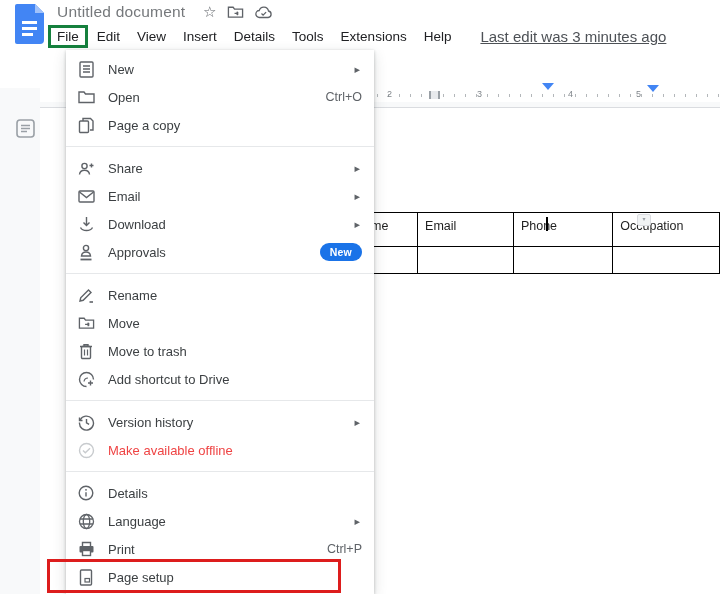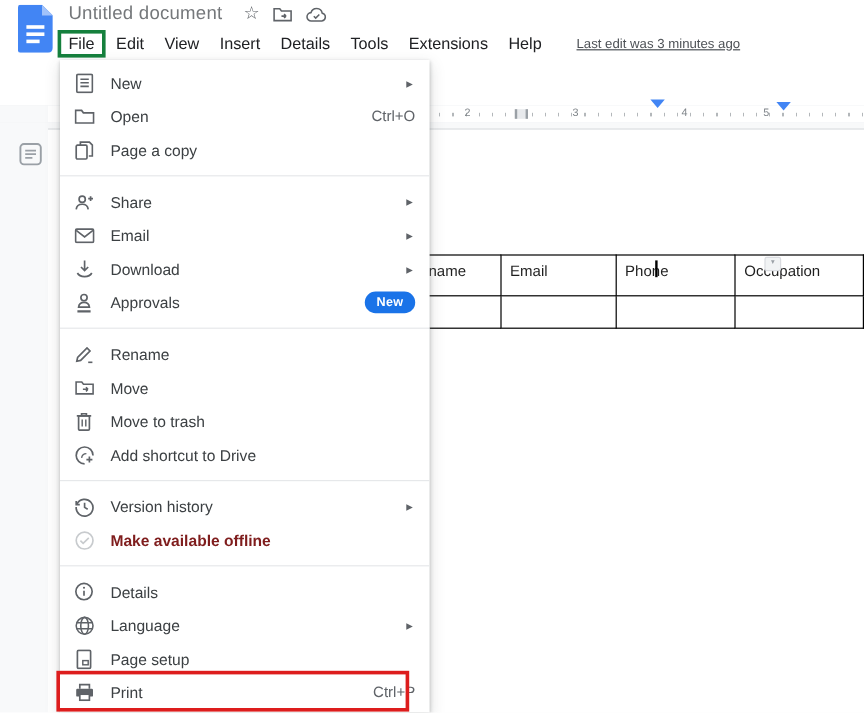--- a/index.html
+++ b/index.html
@@ -8,21 +8,21 @@
 
   
   .topbar{position:absolute;left:0;top:0;width:720px;height:50px;background:#fff;padding-left:44px;}
   .logo{position:absolute;left:15px;top:4px;}
   .doc-title{position:absolute;left:57px;top:3px;font-size:15.5px;color:#75787b;letter-spacing:.2px;}
   .title-icons{position:absolute;left:203px;top:3px;display:flex;gap:11px;align-items:center;color:#5f6368;}
   .star-glyph{font-size:15px;line-height:18px;}
   .menubar{position:absolute;left:49px;top:25px;display:flex;align-items:center;font-size:13.5px;color:#202124;}
   .menubar .mb{padding:2px 0;margin-right:17px;}
   .file-box{border:3px solid #15803d;padding:1px 6px;margin-right:9px;margin-left:-1px;}
-  .last-edit{margin-left:12px;color:#4d5156;text-decoration:underline;font-size:11px;}
+  .last-edit{margin-left:12px;color:#4d5156;text-decoration:underline;font-size:15px;}
 
   
   .toolbar{position:absolute;left:0;top:50px;width:720px;height:38px;background:#fff;border-bottom:1px solid #e3e5e8;}
   .tbi{position:absolute;top:56px;height:26px;line-height:26px;font-size:14px;color:#3c4043;text-align:center;}
   .tb-divider{position:absolute;top:58px;width:1px;height:22px;background:#dadce0;}
   .sizebox{position:absolute;left:431px;top:58px;width:27px;height:21px;border:1px solid #9aa0a6;border-radius:3px;
     font-size:12.5px;line-height:21px;text-align:center;color:#3c4043;}
   .a-underline{position:absolute;left:557px;top:76px;width:15px;height:3px;background:#1b1b1b;}
   .caret{font-size:10px;color:#5f6368;}
 
@@ -47,28 +47,28 @@
   .doc-table{position:absolute;left:282px;top:104px;border-collapse:collapse;table-layout:fixed;}
   .doc-table th,.doc-table td{border:1px solid #000;font-weight:normal;text-align:left;
     font-size:12.5px;color:#1f1f1f;padding:0 0 0 7px;vertical-align:top;}
   .doc-table th{height:27px;padding-top:6px;}
   .doc-table td{height:26px;}
   .text-cursor{position:absolute;left:506px;top:109px;width:1.5px;height:14px;background:#000;}
   .cell-quick{position:absolute;left:597px;top:106px;width:12px;height:10px;border:1px solid #dadce0;border-radius:2px;
     background:#f1f3f4;color:#9aa0a6;font-size:6px;line-height:9px;text-align:center;}
 
   
-  .filemenu{position:absolute;left:50px;top:50px;width:308px;height:544px;background:#fff;z-index:10;
+  .filemenu{position:absolute;left:66px;top:50px;width:308px;height:544px;background:#fff;z-index:10;
     box-shadow:0 1px 3px rgba(60,64,67,.3),0 4px 12px rgba(60,64,67,.18);padding-top:5px;box-sizing:border-box;}
   .mi{height:28px;display:flex;align-items:center;padding:0 12px 0 11px;}
   .mi .ic{width:18px;height:18px;display:inline-flex;align-items:center;justify-content:center;flex:none;}
   .mi .lbl{margin-left:13px;font-size:13px;color:#3c4043;flex:1;white-space:nowrap;}
   .mi .sc{font-size:12.5px;color:#5f6368;}
   .mi .arr{font-size:11px;color:#5f6368;margin-right:2px;}
-  .mi.disabled .lbl{color:#7f1d1d;font-weight:bold;}
+  .mi.disabled .lbl{color:#ef4444;}
   .badge{background:#1a73e8;color:#fff;font-size:10.5px;font-weight:bold;padding:3px 10px;border-radius:10px;letter-spacing:.2px;}
   .mdiv{height:1px;background:#e6e8ea;margin:7px 0;}
 
   .red-box-print{position:absolute;left:47px;top:559px;width:288px;height:28px;border:3px solid #dd1d1d;z-index:12;pointer-events:none;}
 
   svg{display:block;}
 </style>
 </head>
 <body>
 
@@ -366,37 +366,37 @@
           <ellipse cx="8.5" cy="8.5" rx="3.2" ry="7"></ellipse>
           <path d="M1.8 6h13.4M1.8 11h13.4"></path>
         </svg>
       </span>
       <span class="lbl">Language</span>
       <span class="arr">▸</span>
     </div>
 
     <div class="mi">
       <span class="ic">
-        <svg width="14" height="17" viewBox="0 0 14 17" fill="none" stroke="#5f6368" stroke-width="1.4">
-          <rect x="1.5" y="1" width="11" height="15" rx="1"></rect>
-          <rect x="6" y="9.5" width="4.5" height="3.5" stroke-width="1.2"></rect>
-        </svg>
-      </span>
-      <span class="lbl">Page setup</span>
-    </div>
-
-    <div class="mi">
-      <span class="ic">
         <svg width="17" height="16" viewBox="0 0 17 16" fill="none" stroke="#5f6368" stroke-width="1.4">
           <path d="M4.5 5V1.5h8V5"></path>
           <rect x="1.5" y="5" width="14" height="6.5" rx="1" fill="#5f6368" stroke="none"></rect>
           <rect x="4.5" y="9.5" width="8" height="5" fill="#fff" stroke="#5f6368"></rect>
         </svg>
       </span>
       <span class="lbl">Print</span>
       <span class="sc">Ctrl+P</span>
     </div>
 
+    <div class="mi">
+      <span class="ic">
+        <svg width="14" height="17" viewBox="0 0 14 17" fill="none" stroke="#5f6368" stroke-width="1.4">
+          <rect x="1.5" y="1" width="11" height="15" rx="1"></rect>
+          <rect x="6" y="9.5" width="4.5" height="3.5" stroke-width="1.2"></rect>
+        </svg>
+      </span>
+      <span class="lbl">Page setup</span>
+    </div>
+
   </div>
 
   <div class="red-box-print"></div>
 
 </div>
 
 </body></html>

